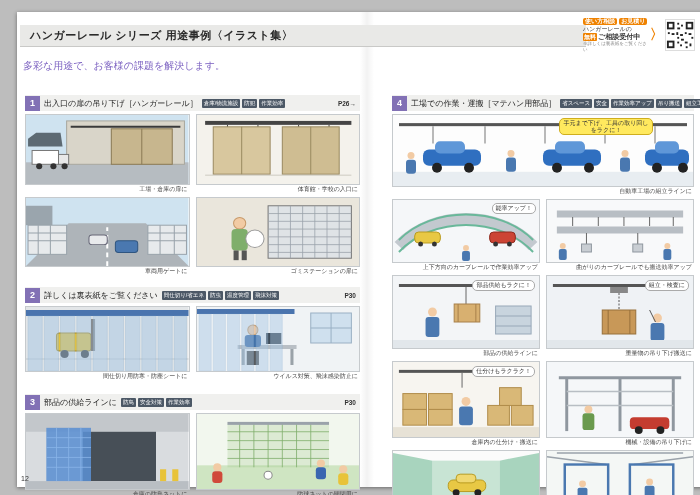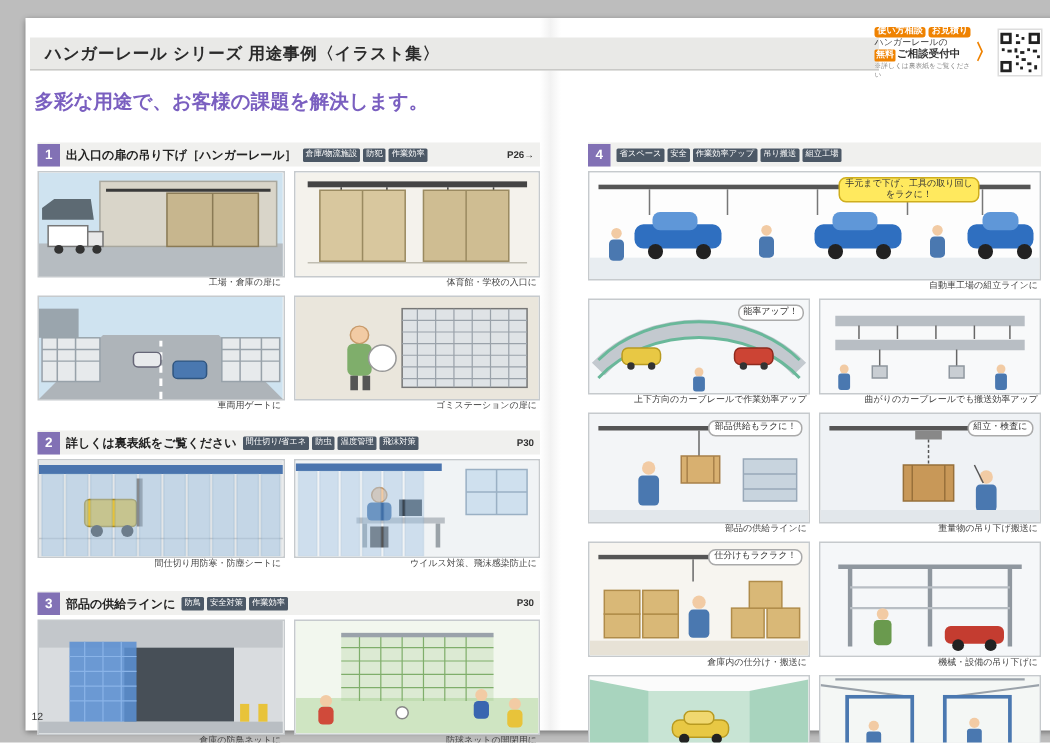--- a/index.html
+++ b/index.html
@@ -9,21 +9,21 @@
   }
   .spread{position:absolute;left:17px;top:12px;width:680px;height:475px;background:#ffffff;
     box-shadow:0 1px 4px rgba(0,0,0,.45);padding-left:20px;}
   .fold{position:absolute;left:50%;top:0;width:14px;height:100%;margin-left:-7px;
     background:linear-gradient(90deg,rgba(0,0,0,0) 0%,rgba(0,0,0,.05) 50%,rgba(0,0,0,0) 100%);pointer-events:none}
 
   
   .title-bar{position:absolute;left:3px;top:13px;width:566px;height:22px;background:#e9e9e7;
     border-bottom:1px solid #c9c9c7;display:flex;align-items:center;padding-left:10px;box-sizing:border-box}
   .title-bar span{font-size:11px;font-weight:bold;color:#2b2b2b;letter-spacing:.5px}
-  .subtitle{position:absolute;left:6px;top:47px;font-size:13px;font-weight:bold;color:#7a5fc0}
+  .subtitle{position:absolute;left:6px;top:47px;font-size:10px;font-weight:normal;color:#7a5fc0}
 
   
   .promo{position:absolute;left:566px;top:2px;width:112px;height:42px;display:flex;align-items:center}
   .promo-text{width:70px}
   .promo-badges{display:flex;gap:2px;margin-bottom:1px}
   .pbadge{background:#ef8200;color:#fff;font-size:6px;line-height:7px;padding:0 2px;border-radius:2px;font-weight:bold}
   .promo-line1{font-size:6px;color:#444;line-height:7px}
   .promo-line2{font-size:7px;font-weight:bold;color:#333;line-height:8px;display:flex;align-items:center;gap:1px}
   .free{background:#ef8200;color:#fff;font-size:6px;padding:0 1px;border-radius:1px}
   .promo-note{font-size:4.5px;color:#888;line-height:6px}
@@ -32,21 +32,21 @@
 
   
   .col{position:absolute;top:0;height:475px}
   .col.left{left:8px;width:335px}
   .col.right{left:375px;width:302px}
 
   
   .sec-bar{display:flex;align-items:center;background:#f0f0ee;height:16px;margin-bottom:3px;padding-right:4px}
   .sec-num{width:15px;height:15px;background:#8271b5;color:#fff;font-size:9px;font-weight:bold;
     display:flex;align-items:center;justify-content:center;margin-right:4px;flex:none}
-  .sec-title{font-size:8px;font-weight:bold;color:#222;margin-right:4px;white-space:nowrap}
+  .sec-title{font-size:8px;font-weight:normal;color:#222;margin-right:4px;white-space:nowrap}
   .tag{background:#4c5866;color:#fff;font-size:5.5px;line-height:7px;padding:1px 2px;border-radius:1px;
     margin-right:2px;white-space:nowrap}
   .sec-ref{margin-left:auto;font-size:6.5px;font-weight:bold;color:#333;white-space:nowrap}
 
   .row{display:flex;gap:6px}
   .item{flex:1;min-width:0}
   .pic{position:relative;border:1px solid #c6cacd;background:#fff;overflow:hidden}
   .pic svg{width:100%;height:100%;display:block}
   .cap{font-size:6px;color:#444;text-align:right;line-height:8px;height:8px;padding-right:2px;
     white-space:nowrap;overflow:hidden}
@@ -357,20 +357,21 @@
         </div>
         <div class="cap">防球ネットの開閉用に</div>
       </div>
     </div>
   </div>
 
   <div class="col right">
 
     <div class="sec-bar mt1">
       <span class="sec-num">4</span>
+      <span class="sec-title">工場での作業・運搬［マテハン用部品］</span>
       <span class="tag">省スペース</span>
       <span class="tag">安全</span>
       <span class="tag">作業効率アップ</span>
       <span class="tag">吊り搬送</span>
       <span class="tag">組立工場</span>
 
     </div>
 
     <div class="row">
       <div class="item">

